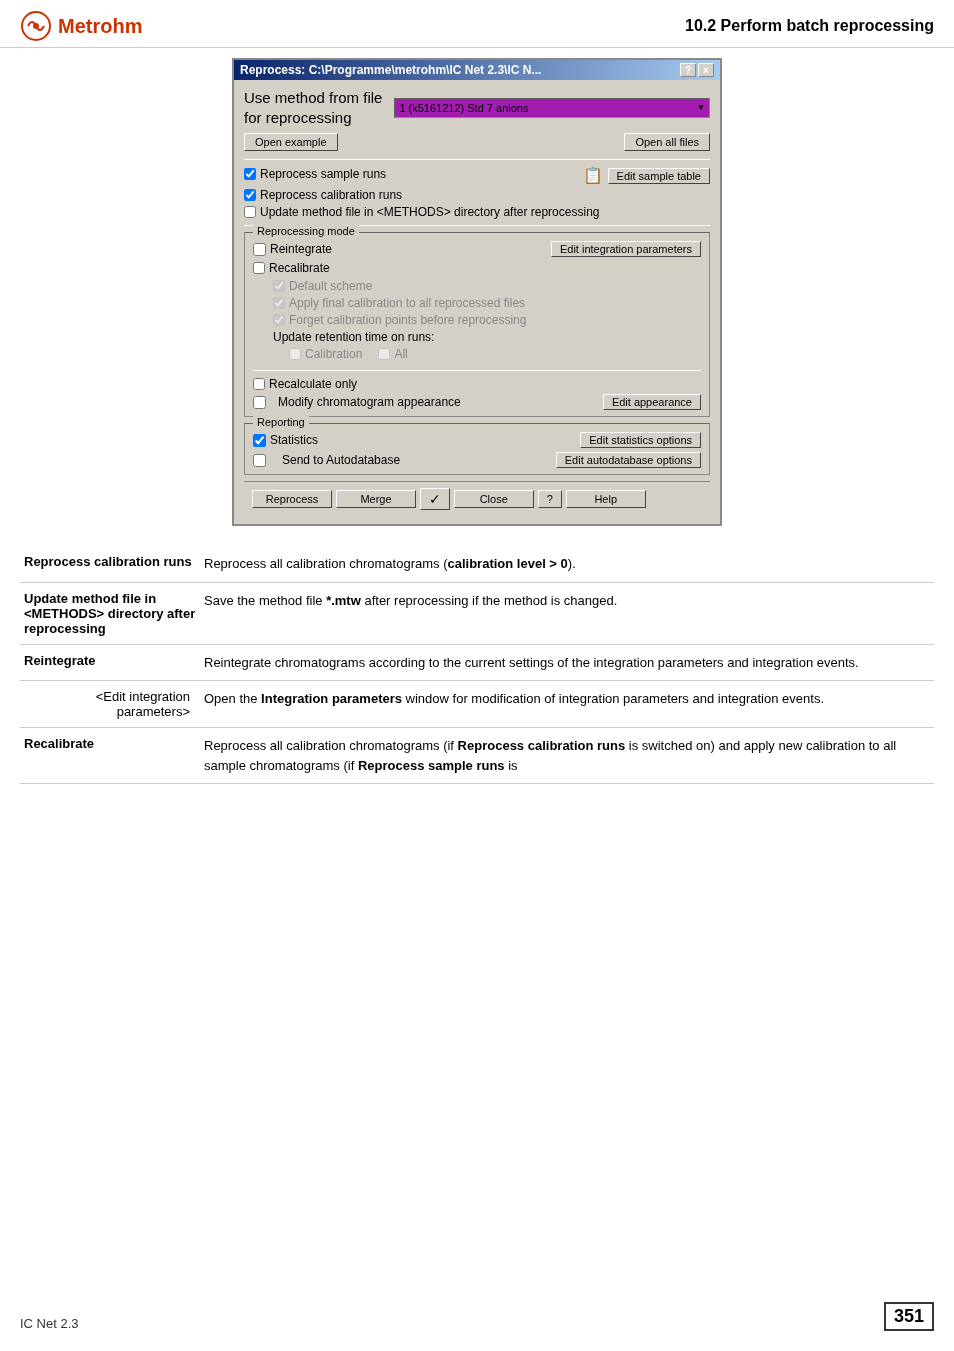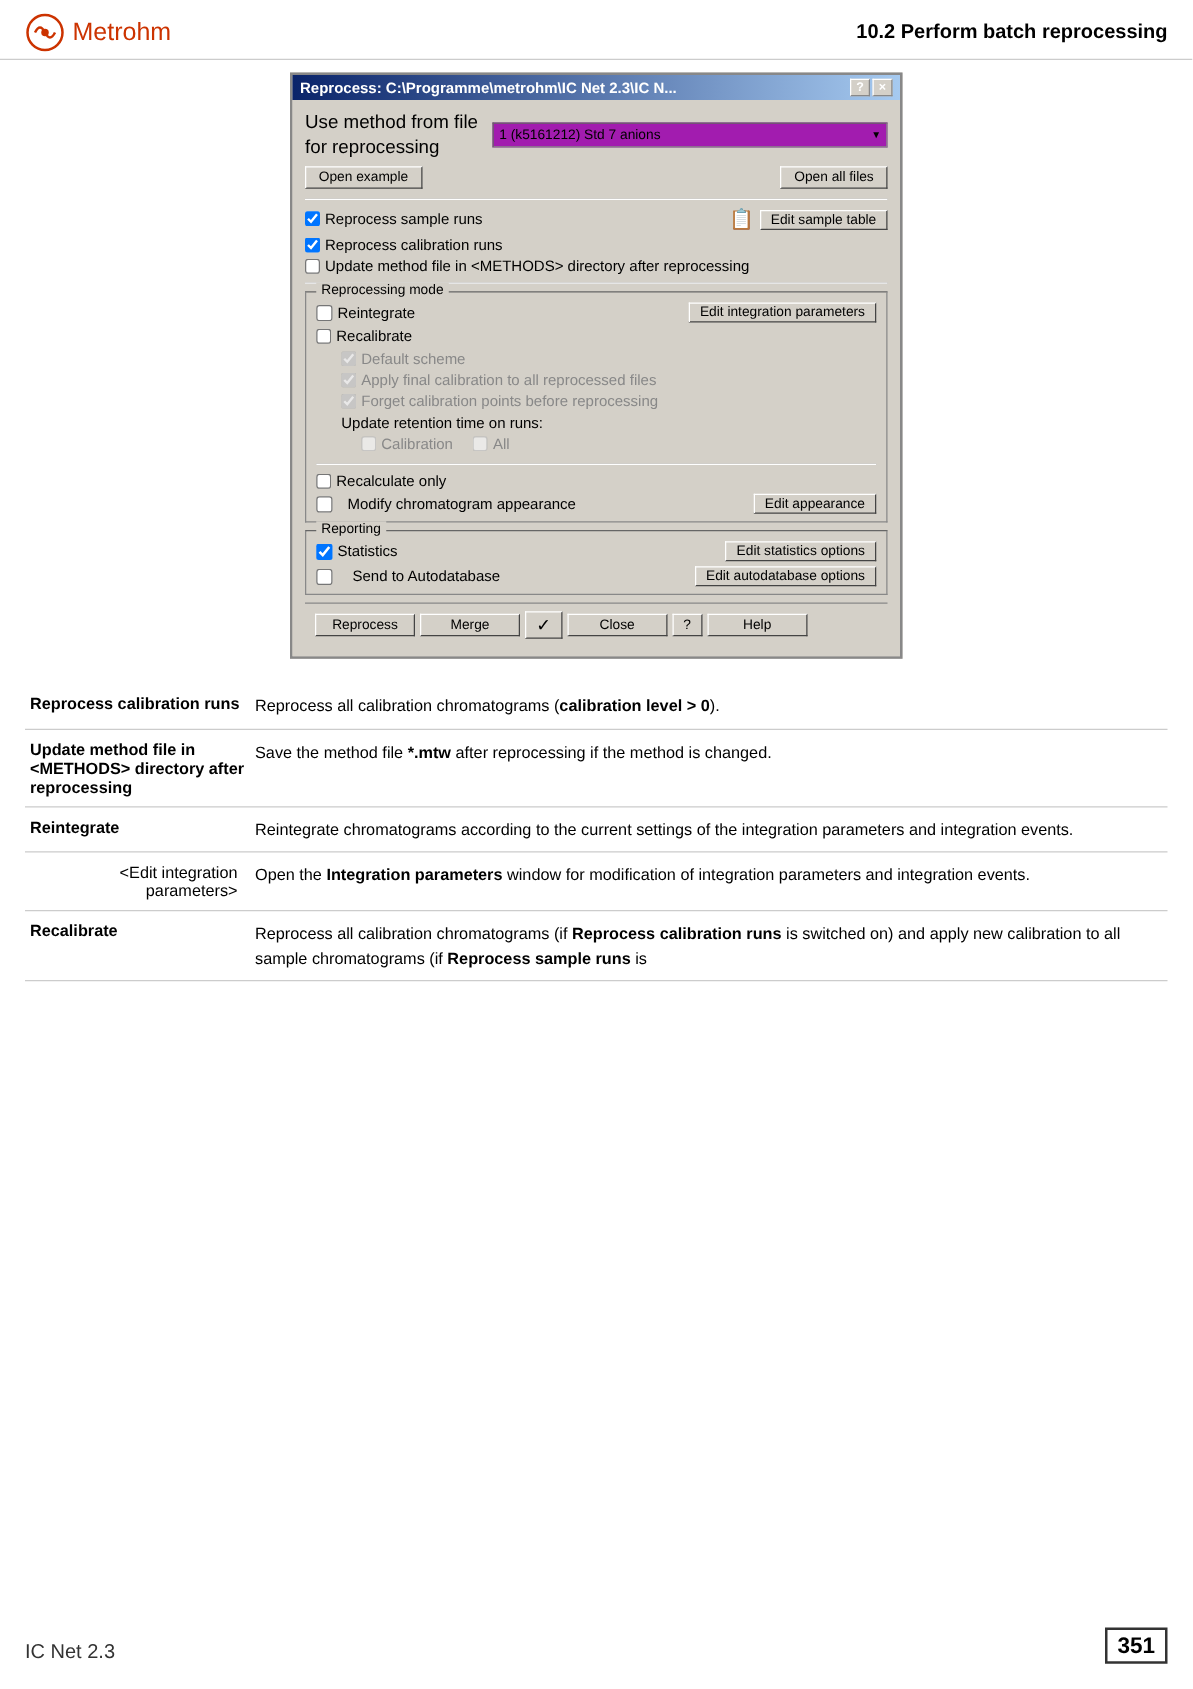--- a/index.html
+++ b/index.html
@@ -24,21 +24,21 @@
       display: flex;
       align-items: center;
       gap: 6px;
     }
     .logo-icon {
       width: 32px;
       height: 32px;
     }
     .logo-text {
       font-size: 20px;
-      font-weight: normal;
+      font-weight: bold;
       color: #cc3300;
     }
     .page-title-area {
       font-size: 16px;
       font-weight: bold;
       color: #000;
     }
 
     .dialog-window {
       border: 2px solid #888;
@@ -245,21 +245,21 @@
       justify-content: space-between;
       align-items: flex-end;
       padding: 10px 20px;
       position: absolute;
       bottom: 10px;
       left: 0;
       right: 0;
     }
 
     .footer-left {
-      font-size: 16px;
+      font-size: 13px;
       color: #333;
     }
 
     .footer-right {
       font-size: 18px;
       font-weight: bold;
       border: 2px solid #333;
       padding: 2px 8px;
     }
 

